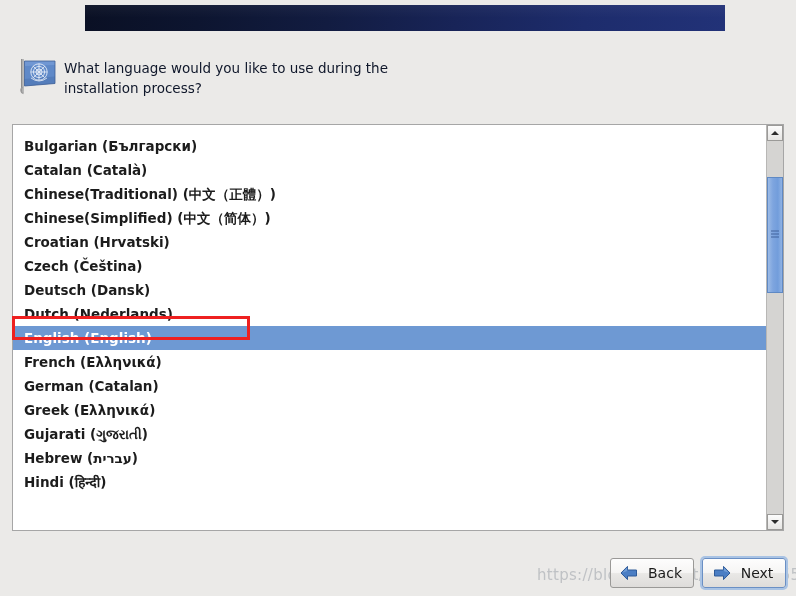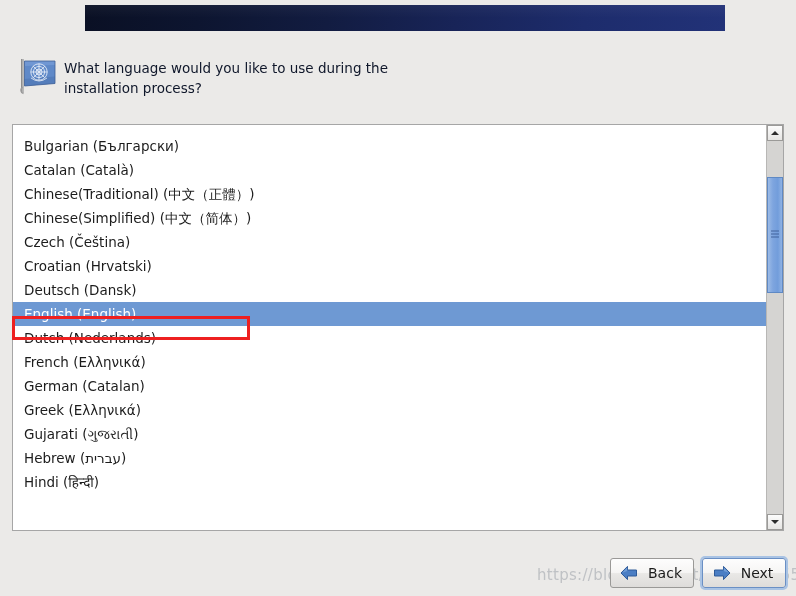--- a/index.html
+++ b/index.html
@@ -77,20 +77,21 @@
     display: flex;
   }
   #list-scroll-area {
     flex: 1 1 auto;
     position: relative;
     overflow: hidden;
     background: #ffffff;
   }
   #list-items {
     padding-top: 9px;
+    font-weight: bold;
   }
   .list-item {
     height: 24px;
     line-height: 24px;
     padding-left: 11px;
     font-size: 13.5px;
     color: #1c1c1c;
     white-space: nowrap;
     box-sizing: border-box;
   }
@@ -248,25 +249,25 @@
 installation process?</div>
 </div>
 
 <div id="listbox">
   <div id="list-scroll-area">
     <div id="list-items">
         <div class="list-item">Bulgarian (Български)</div>
         <div class="list-item">Catalan (Català)</div>
         <div class="list-item">Chinese(Traditional) (中文（正體）)</div>
         <div class="list-item">Chinese(Simplified) (中文（简体）)</div>
+        <div class="list-item">Croatian (Hrvatski)</div>
         <div class="list-item">Czech (Čeština)</div>
-        <div class="list-item">Croatian (Hrvatski)</div>
         <div class="list-item">Deutsch (Dansk)</div>
+        <div class="list-item">Dutch (Nederlands)</div>
         <div class="list-item selected">English (English)</div>
-        <div class="list-item">Dutch (Nederlands)</div>
         <div class="list-item">French (Ελληνικά)</div>
         <div class="list-item">German (Catalan)</div>
         <div class="list-item">Greek (Ελληνικά)</div>
         <div class="list-item">Gujarati (ગુજરાતી)</div>
         <div class="list-item">Hebrew (עברית)</div>
         <div class="list-item">Hindi (हिन्दी)</div>
       </div>
   </div>
 
   <div id="scrollbar">

